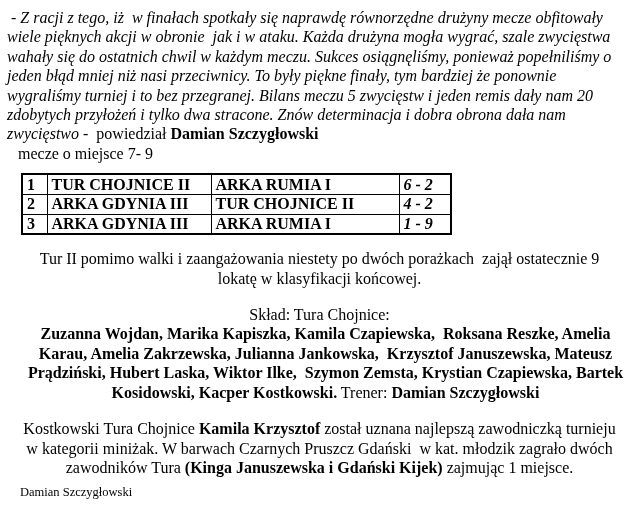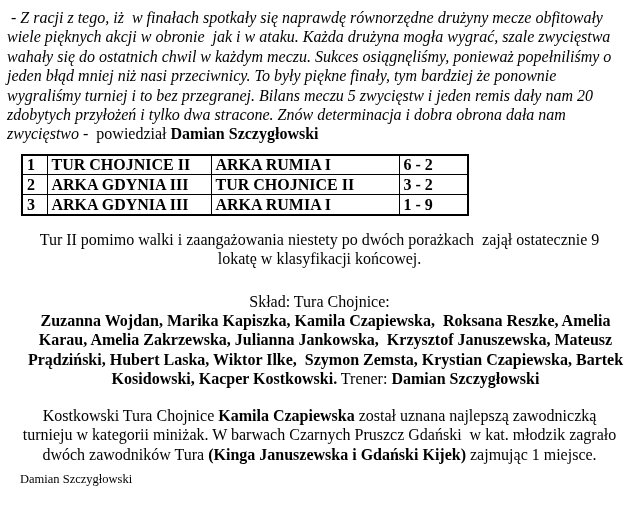--- a/index.html
+++ b/index.html
@@ -31,69 +31,70 @@
   table.results td {
     border: 1px solid #000000;
     height: 20px;
     padding: 0 4px;
     vertical-align: middle;
     white-space: nowrap;
   }
   td.c-no { width: 25px; }
   td.c-a  { width: 164px; }
   td.c-b  { width: 188px; }
-  td.c-s  { width: 69px; }
+  td.c-s  { width: 52px; font-style: italic; }
 
   .body-text { margin-left: 20px; margin-right: 14px; text-align: center; }
   .summary { margin-top: 14px; }
-  .roster-heading { margin-top: 23px; }
+  .roster-heading { margin-top: 17px; }
   .roster-names { margin-right: 2px; }
   .award { margin-top: 17px; }
   .bold { font-weight: bold; margin-top: 42px; }
 
   .signature {
     margin: 8px 0 0 20px;
     font-size: 12.5px;
     line-height: 15px;
   }
 </style>
 </head>
 <body>
 
 <div class="doc">
 
   <p class="para quote"><span class="q-italic"> - Z racji z tego, iż  w finałach spotkały się naprawdę równorzędne drużyny mecze obfitowały wiele pięknych akcji w obronie  jak i w ataku. Każda drużyna mogła wygrać, szale zwycięstwa wahały się do ostatnich chwil w każdym meczu. Sukces osiągnęliśmy, ponieważ popełniliśmy o jeden błąd mniej niż nasi przeciwnicy. To były piękne finały, tym bardziej że ponownie wygraliśmy turniej i to bez przegranej. Bilans meczu 5 zwycięstw i jeden remis dały nam 20 zdobytych przyłożeń i tylko dwa stracone. Znów determinacja i dobra obrona dała nam zwycięstwo - </span><span class="q-plain"> powiedział </span><span class="q-speaker">Damian Szczygłowski</span></p>
 
+  <p class="para section-label">mecze o miejsce 7- 9</p>
 
   <table class="results">
     <tbody>
       <tr>
         <td class="c-no">1</td>
         <td class="c-a">TUR CHOJNICE II</td>
         <td class="c-b">ARKA RUMIA I</td>
         <td class="c-s">6 - 2</td>
       </tr>
       <tr>
         <td class="c-no">2</td>
         <td class="c-a">ARKA GDYNIA III</td>
         <td class="c-b">TUR CHOJNICE II</td>
-        <td class="c-s">3 - 2</td>
+        <td class="c-s">4 - 2</td>
       </tr>
       <tr>
         <td class="c-no">3</td>
         <td class="c-a">ARKA GDYNIA III</td>
         <td class="c-b">ARKA RUMIA I</td>
         <td class="c-s">1 - 9</td>
       </tr>
     </tbody>
   </table>
 
   <p class="para body-text summary">Tur II pomimo walki i zaangażowania niestety po dwóch porażkach  zajął ostatecznie 9 lokatę w klasyfikacji końcowej.</p>
 
   <p class="para body-text roster-heading">Skład: Tura Chojnice:</p>
 
   <p class="para body-text roster-names"><span class="bold">Zuzanna Wojdan, Marika Kapiszka, Kamila Czapiewska,  Roksana Reszke, Amelia Karau, Amelia Zakrzewska, Julianna Jankowska,  Krzysztof Januszewska, Mateusz Prądziński, Hubert Laska, Wiktor Ilke,  Szymon Zemsta, Krystian Czapiewska, Bartek Kosidowski, Kacper Kostkowski.</span><span> Trener: </span><span class="bold">Damian Szczygłowski</span></p>
 
-  <p class="para body-text award"><span>Kostkowski Tura Chojnice </span><span class="bold">Kamila Czapiewska</span><span> został uznana najlepszą zawodniczką turnieju w kategorii miniżak. W barwach Czarnych Pruszcz Gdański  w kat. młodzik zagrało dwóch zawodników Tura </span><span class="bold">(Kinga Januszewska i Gdański Kijek)</span><span> zajmując 1 miejsce.</span></p>
+  <p class="para body-text award"><span>Kostkowski Tura Chojnice </span><span class="bold">Kamila Krzysztof</span><span> został uznana najlepszą zawodniczką turnieju w kategorii miniżak. W barwach Czarnych Pruszcz Gdański  w kat. młodzik zagrało dwóch zawodników Tura </span><span class="bold">(Kinga Januszewska i Gdański Kijek)</span><span> zajmując 1 miejsce.</span></p>
 
   <p class="para signature">Damian Szczygłowski</p>
 
 </div>
 
 </body></html>

